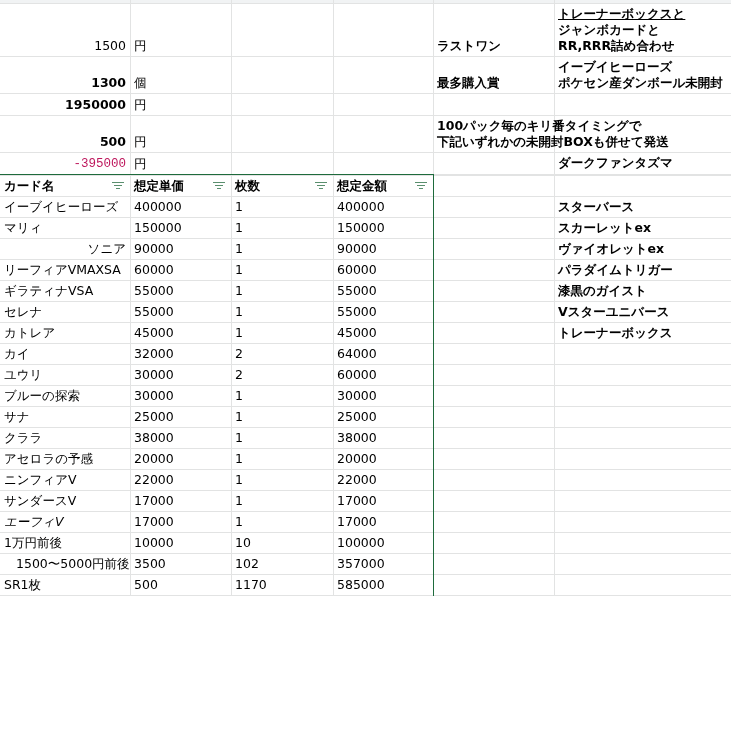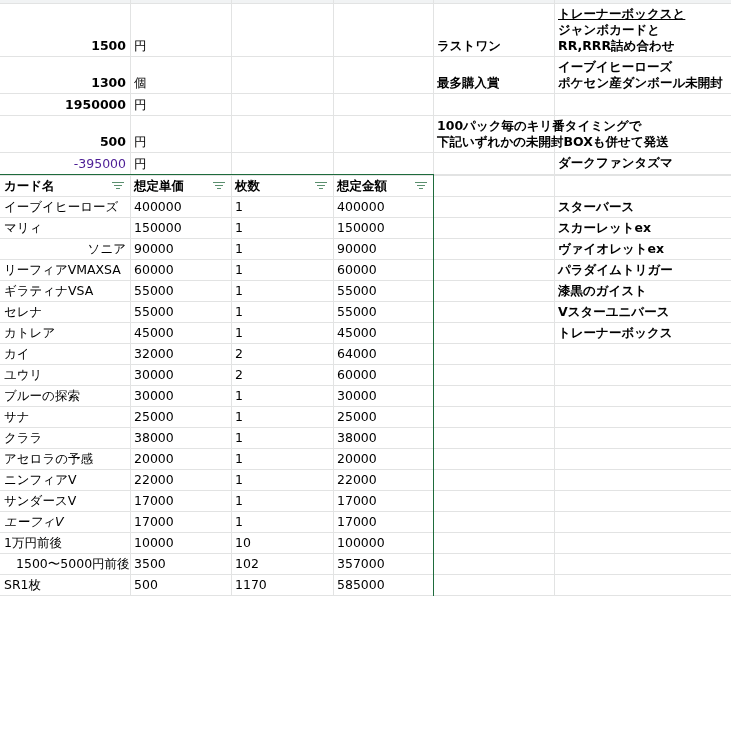--- a/index.html
+++ b/index.html
@@ -4,21 +4,21 @@
 <style>
   html, body { margin:0; padding:0; background:#fff; }
   body { width:731px; height:732px; position:relative; overflow:hidden;
          font-family:"DejaVu Sans","Liberation Sans",sans-serif; font-size:12.5px; color:#000; }
   .grid { position:absolute; left:0; top:0; width:731px; }
   .hline { position:absolute; left:0; width:731px; height:1px; background:#e2e3e3; }
   .vline { position:absolute; width:1px; background:#e2e3e3; }
   .cell { position:absolute; box-sizing:border-box; padding:0 4px; white-space:nowrap; overflow:visible; line-height:16px; }
   .right { text-align:right; }
   .bold { font-weight:bold; }
-  .neg { color:#4c1d95; }
+  .neg { color:#be185d;font-family:Liberation Mono, monospace; }
   .tbl-border { position:absolute; border:1px solid #1e6b3c; box-sizing:border-box; pointer-events:none; }
   .filter { position:absolute; width:12px; height:9px; }
   .filter i { display:block; height:1px; background:#5a8f6e; margin:0 auto 2px auto; }
   .top-strip { position:absolute; left:0; top:0; width:731px; height:3px; background:#f1f3f4; border-bottom:1px solid #d7d9da; }
 </style>
 </head>
 <body>
 
 <div class="top-strip"></div>
 
@@ -48,21 +48,21 @@
     <div class="hline" style="top: 511px;"></div>
     <div class="hline" style="top: 532px;"></div>
     <div class="hline" style="top: 553px;"></div>
     <div class="hline" style="top: 574px;"></div>
     <div class="hline" style="top: 595px;"></div>
     <div class="vline" style="left: 130px; top: 0px; height: 595px;"></div>
     <div class="vline" style="left: 231px; top: 0px; height: 595px;"></div>
     <div class="vline" style="left: 333px; top: 0px; height: 595px;"></div>
     <div class="vline" style="left: 433px; top: 0px; height: 595px;"></div>
     <div class="vline" style="left: 554px; top: 0px; height: 595px;"></div>
-    <div class="cell right bold" style="left: 0px; width: 130px; top: 38px; height: 16px; font-weight: bold;">1500</div>
+    <div class="cell right bold" style="left: 0px; width: 130px; top: 38px; height: 16px; font-weight: normal;">1500</div>
     <div class="cell" style="left: 130px; width: 101px; top: 38px;">円</div>
     <div class="cell right bold" style="left: 0px; width: 130px; top: 75px; height: 16px; font-weight: bold;">1300</div>
     <div class="cell" style="left: 130px; width: 101px; top: 75px;">個</div>
     <div class="cell right bold" style="left: 0px; width: 130px; top: 97px; height: 16px; font-weight: bold;">1950000</div>
     <div class="cell" style="left: 130px; width: 101px; top: 97px;">円</div>
     <div class="cell right bold" style="left: 0px; width: 130px; top: 134px; height: 16px; font-weight: bold;">500</div>
     <div class="cell" style="left: 130px; width: 101px; top: 134px;">円</div>
     <div class="cell right bold neg" style="left: 0px; width: 130px; top: 156px; height: 16px; font-weight: normal;">-395000</div>
     <div class="cell" style="left: 130px; width: 101px; top: 156px;">円</div>
     <div class="cell bold" style="left: 433px; top: 38px;">ラストワン</div>

